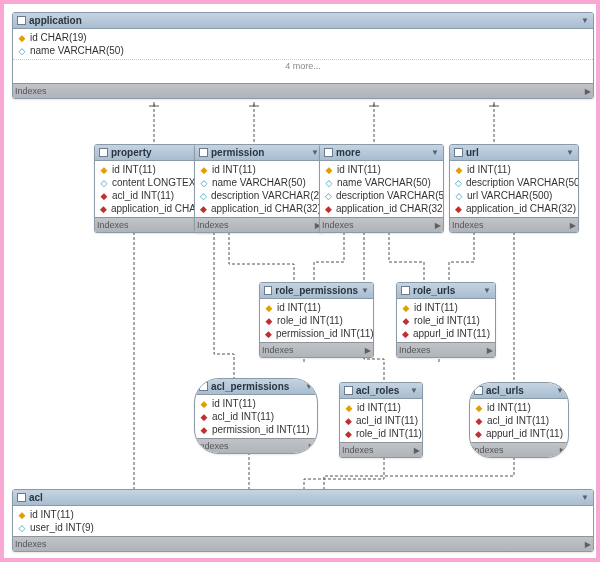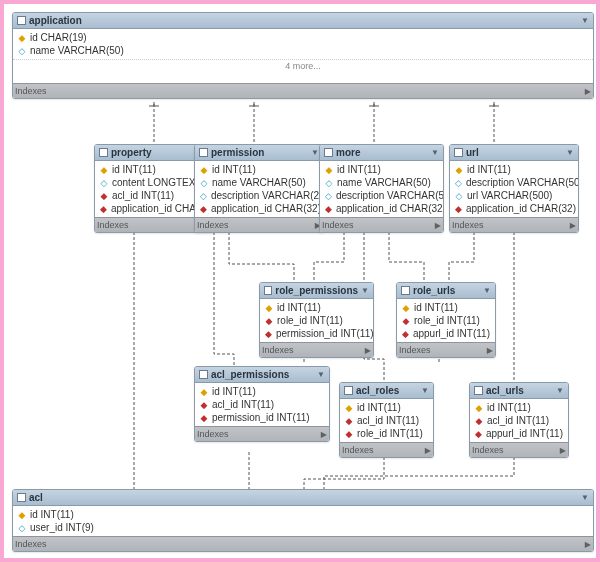--- a/index.html
+++ b/index.html
@@ -321,21 +321,21 @@
           <span class="col-icon fk">◆</span>
           <span>appurl_id INT(11)</span>
         </div>
   </div>
   <div class="indexes">
         <span>Indexes</span>
         <span class="tri">▶</span>
       </div>
 </div>
 
-<div class="table" style="left:190px; top:362px; width:136px;">
+<div class="table" style="left:190px; top:374px; width:124px;border-radius:25px;">
   <div class="table-header">
         <span class="table-icon"></span>
         <span>acl_permissions</span>
         <span class="arrow">▼</span>
       </div>
   <div class="cols">
     <div class="col">
           <span class="col-icon pk">◆</span>
           <span>id INT(11)</span>
         </div>
@@ -347,21 +347,21 @@
           <span class="col-icon fk">◆</span>
           <span>permission_id INT(11)</span>
         </div>
   </div>
   <div class="indexes">
         <span>Indexes</span>
         <span class="tri">▶</span>
       </div>
 </div>
 
-<div class="table" style="left:335px; top:378px; width:95px;">
+<div class="table" style="left:335px; top:378px; width:84px;">
   <div class="table-header">
         <span class="table-icon"></span>
         <span>acl_roles</span>
         <span class="arrow">▼</span>
       </div>
   <div class="cols">
     <div class="col">
           <span class="col-icon pk">◆</span>
           <span>id INT(11)</span>
         </div>
@@ -373,21 +373,21 @@
           <span class="col-icon fk">◆</span>
           <span>role_id INT(11)</span>
         </div>
   </div>
   <div class="indexes">
         <span>Indexes</span>
         <span class="tri">▶</span>
       </div>
 </div>
 
-<div class="table" style="left:465px; top:378px; width:100px;">
+<div class="table" style="left:465px; top:378px; width:100px;border-radius:22px;">
   <div class="table-header">
         <span class="table-icon"></span>
         <span>acl_urls</span>
         <span class="arrow">▼</span>
       </div>
   <div class="cols">
     <div class="col">
           <span class="col-icon pk">◆</span>
           <span>id INT(11)</span>
         </div>

